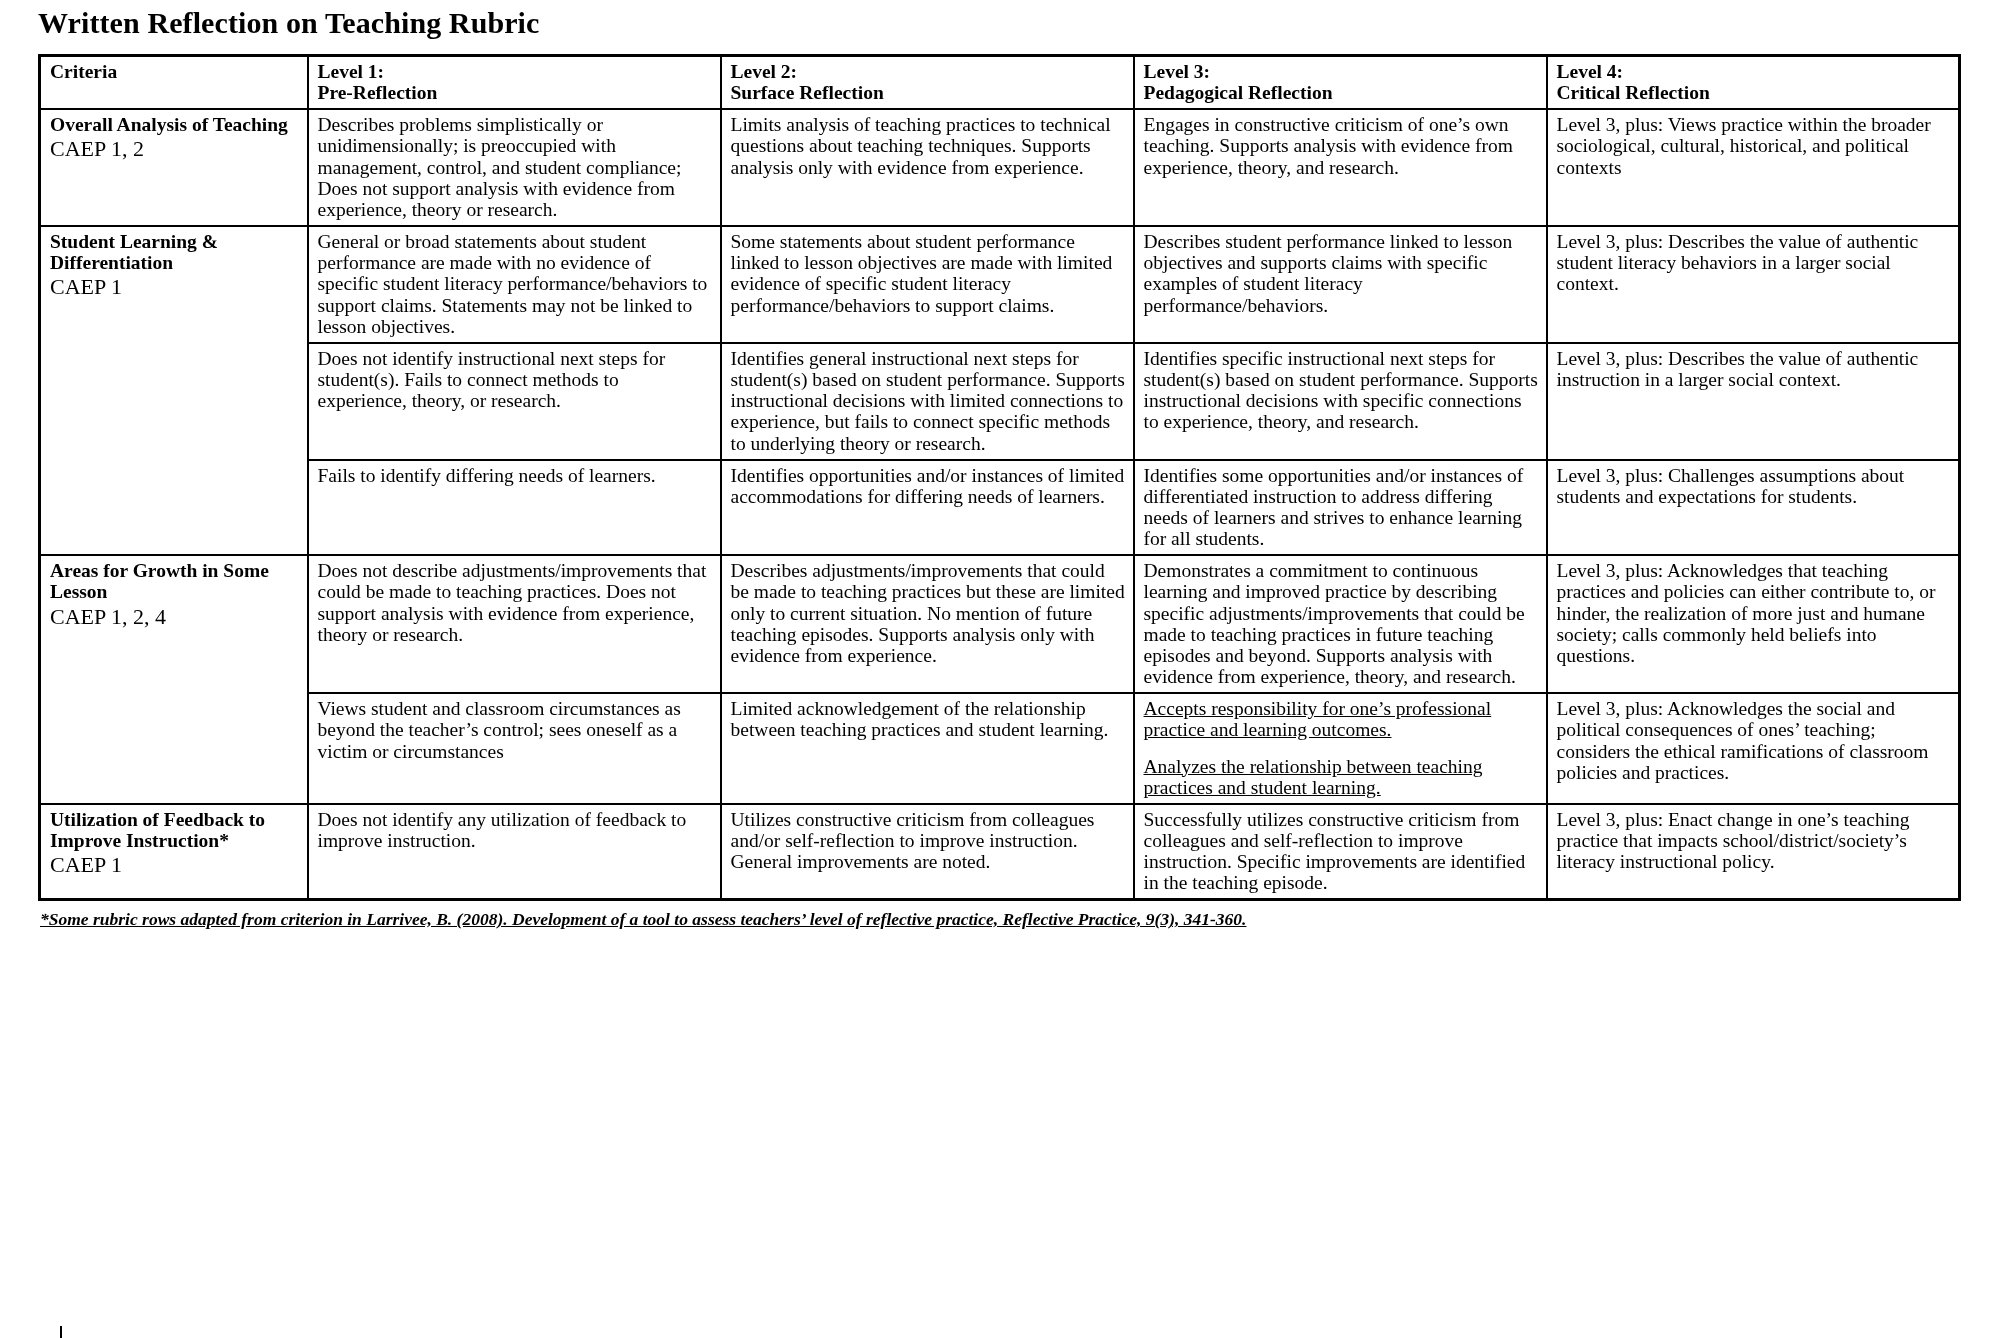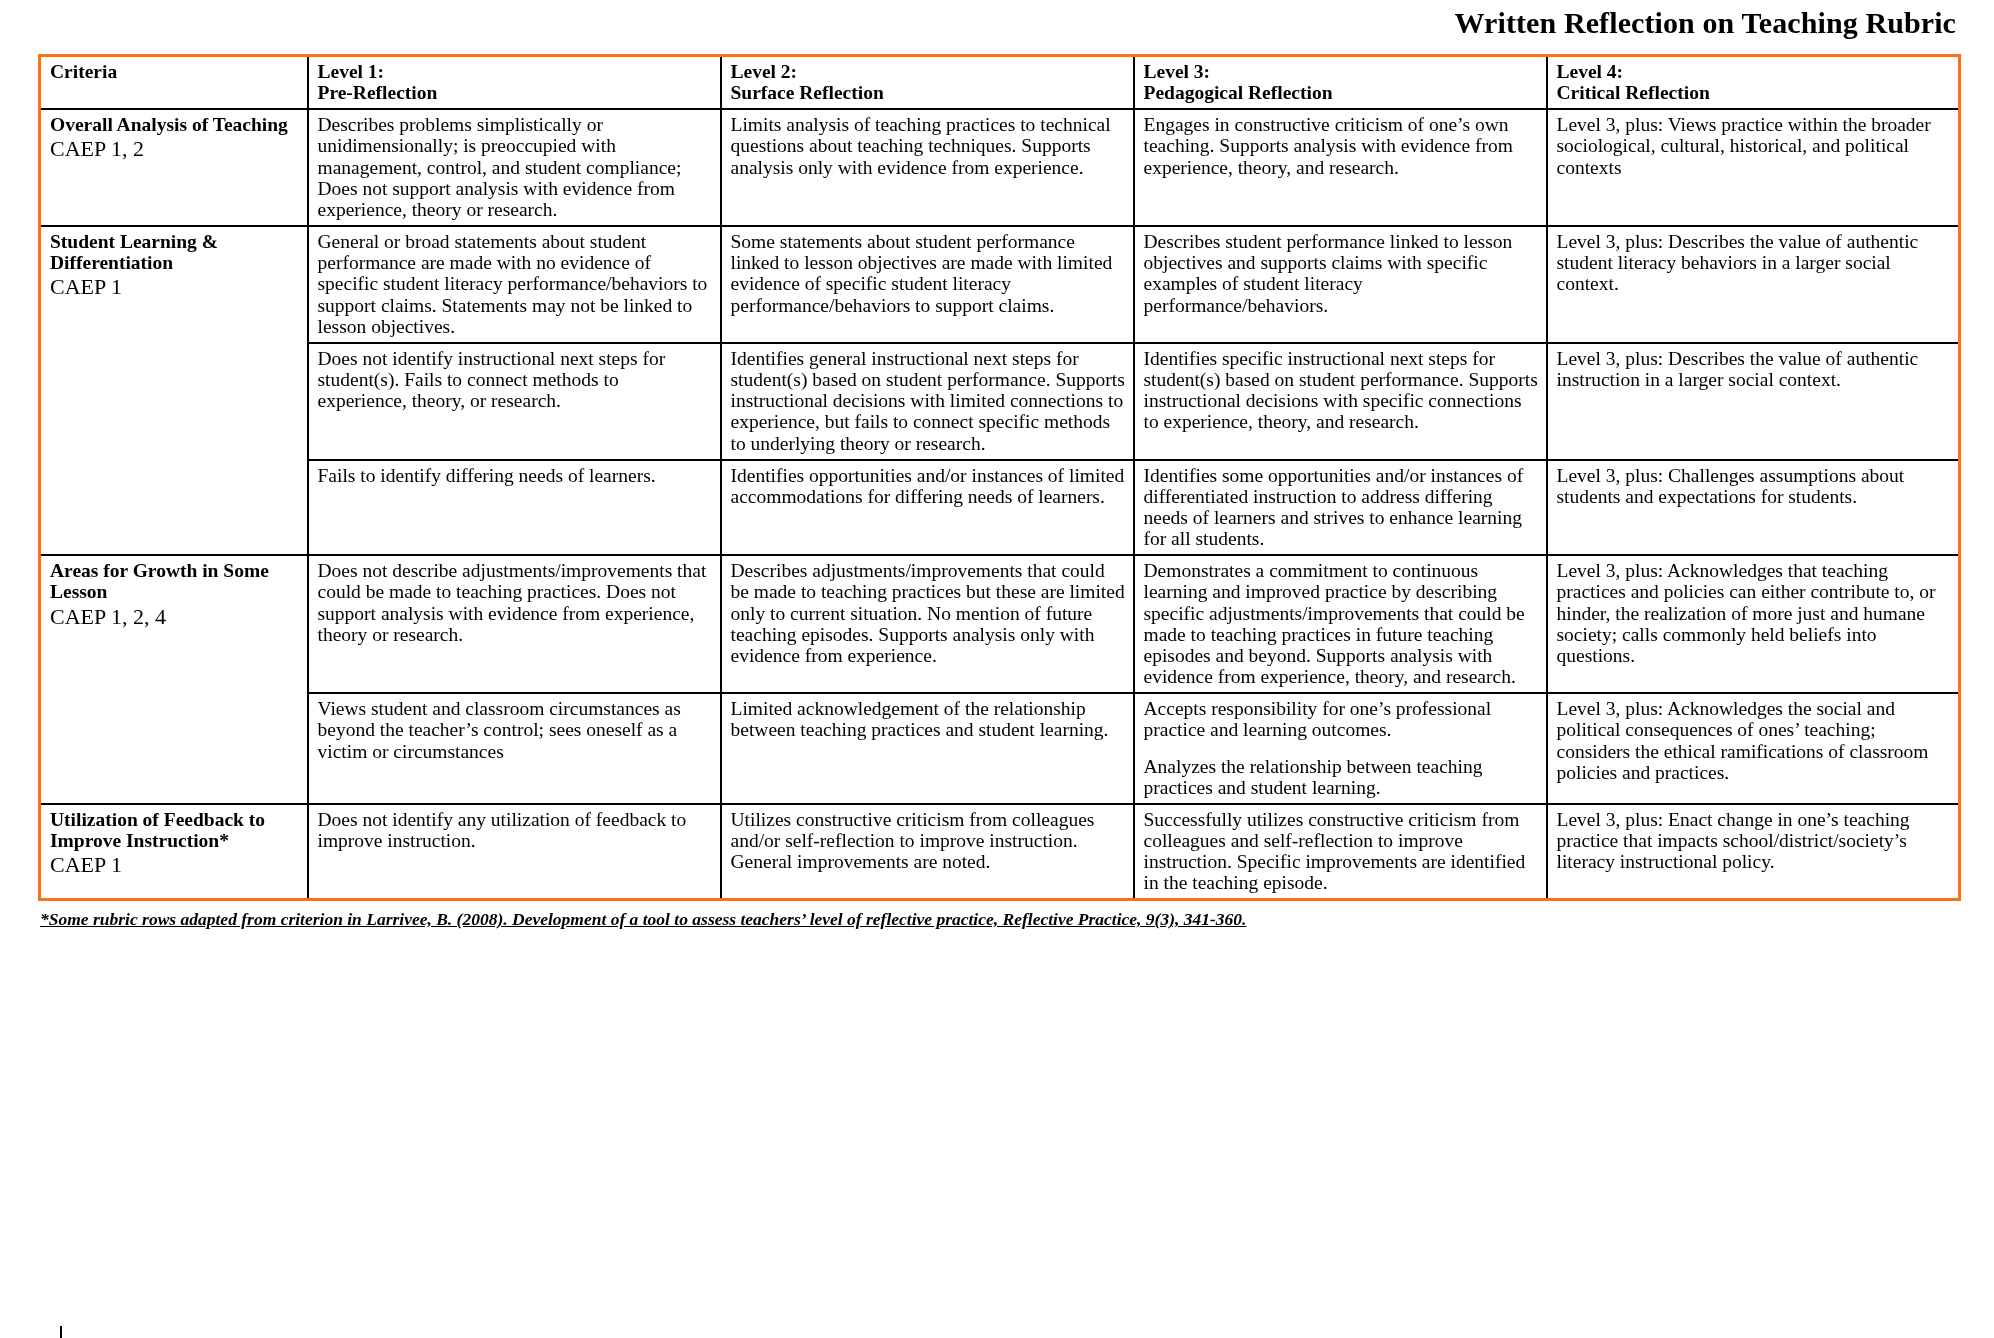--- a/index.html
+++ b/index.html
@@ -15,33 +15,33 @@
     overflow: hidden;
   }
   .page {
     position: relative;
     width: 1994px;
     height: 1338px;
     box-sizing: border-box;
     padding: 0 38px;
   }
   .doc-title {
-    text-align: right;
+    text-align: left;
     font-weight: bold;
     font-size: 30px;
     line-height: 1.0;
     padding-top: 8px;
     padding-bottom: 16px;
     letter-spacing: 0.1px;
   }
   table.rubric {
     width: 1920px;
     border-collapse: collapse;
     table-layout: fixed;
-    border: 3px solid #f97316;
+    border: 3px solid #000000;
   }
   table.rubric td, table.rubric th {
     border: 2px solid #000;
     vertical-align: top;
     padding: 4px 7px 5px 9px;
     font-size: 19.5px;
     line-height: 1.085;
     text-align: left;
   }
   col.c-crit { width: 268px; }
@@ -64,20 +64,21 @@
   }
   td.crit .caep {
     display: block;
     font-weight: normal;
     font-size: 22px;
     line-height: 1.15;
     padding-top: 1px;
   }
   td.cell p {
     margin: 0;
+    text-decoration: underline;
   }
   td.cell p + p { margin-top: 15px; }
 
   .footnote {
     font-weight: bold;
     font-style: italic;
     font-size: 17.5px;
     line-height: 1.1;
     padding-top: 9px;
     padding-left: 2px;

